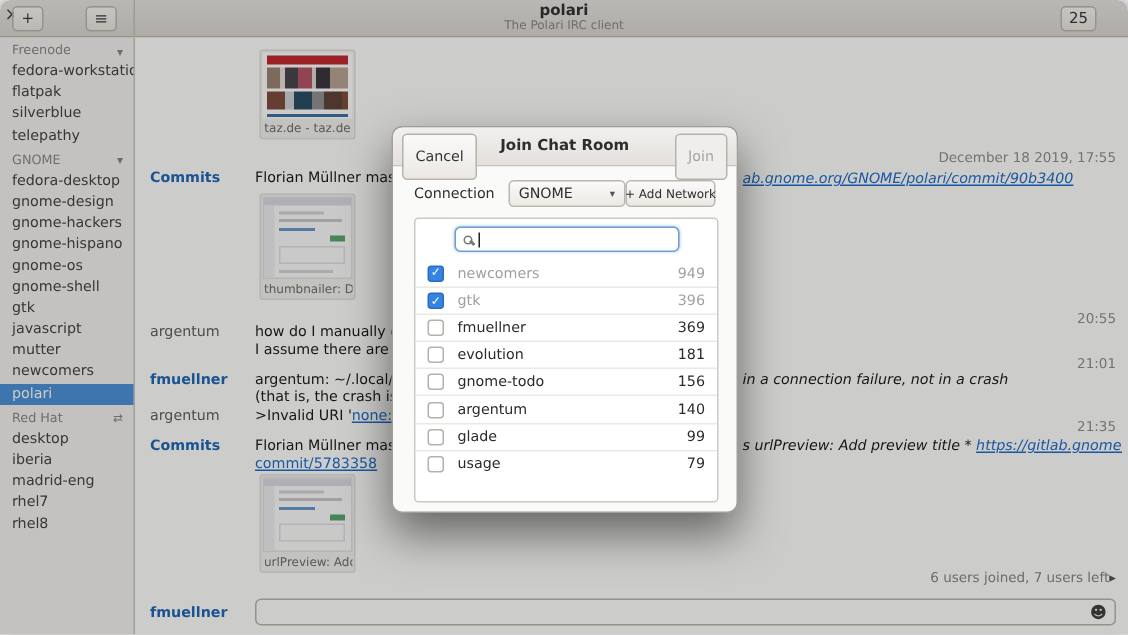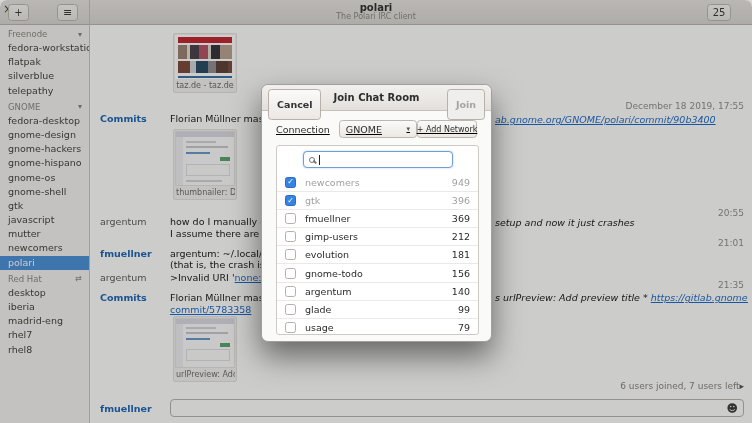--- a/index.html
+++ b/index.html
@@ -63,24 +63,24 @@
   
   .dim{position:absolute;inset:0;background:rgba(25,22,18,.22);z-index:50;}
   .dialog{position:absolute;left:261px;top:84px;width:231px;height:258px;z-index:60;
     background:#fafaf9;border:1px solid #a39e97;border-radius:7px;
     box-shadow:0 14px 30px rgba(0,0,0,.5);}
   .dlg-head{position:absolute;top:0;left:0;right:0;height:26px;border-bottom:1px solid #c6c1bb;
     background:linear-gradient(#f2f0ee,#e3e0dc);border-radius:7px 7px 0 0;}
   .dlg-title{position:absolute;left:0;right:0;top:7px;text-align:center;font-size:10px;font-weight:bold;color:#2d2d2d;}
   .dbtn{position:absolute;top:4px;height:31px;padding:12px 8px;border:1px solid #b7b1a9;border-radius:3.5px;
     background:linear-gradient(#fbfaf9,#ebe8e4);font-size:9.5px;color:#333;
-    display:flex;align-items:center;z-index:2;font-weight:bold;}
+    display:flex;align-items:center;z-index:2;}
   .dbtn.cancel{left:6px;}
   .dbtn.join{right:6px;color:#a4a4a4;background:#f0eeec;margin-left:47px;}
-  .conn-row{position:absolute;left:14px;right:14px;top:36px;height:16px;display:flex;align-items:center;text-decoration:underline;}
+  .conn-row{position:absolute;left:14px;right:14px;top:36px;height:16px;display:flex;align-items:center;}
   .conn-label{font-size:9.5px;color:#2e2e2e;margin-right:9px;}
   .select{width:97px;height:18px;border:1px solid #bcb6ae;border-radius:3.5px;
     background:linear-gradient(#fbfaf9,#ebe8e4);display:flex;align-items:center;
     justify-content:space-between;padding:0 6px;font-size:9.5px;color:#2e2e2e;}
   .caret{font-size:7px;color:#555;}
   .addnet{margin-left:auto;width:60px;height:18px;border:1px solid #bcb6ae;border-radius:3.5px;
     background:linear-gradient(#fbfaf9,#ebe8e4);display:flex;align-items:center;justify-content:center;
     font-size:8px;color:#2e2e2e;white-space:nowrap;}
   .frame{position:absolute;left:14px;top:60px;width:203px;height:190px;background:#fff;
     border:1px solid #cdc9c4;border-radius:3px;overflow:hidden;}
@@ -189,26 +189,26 @@
         <div class="gl-green" style="top:25px;"></div>
         <div class="gl-panel" style="top:32px;"></div>
         <div class="gl-b" style="top:48px;width:36px;"></div>
       </div>
       <div class="pcap">thumbnailer: Dispo…</div>
     </div>
 
     <div class="abs time" style="right:8px;top:183px;">20:55</div>
     <div class="abs nick gray" style="left:10px;top:191px;">argentum</div>
     <div class="abs" style="left:80px;top:191px;">how do I manually edit the se</div>
-    <div class="abs rfrag" style="top:192px;">setup and now it just crashes</div>
     <div class="abs" style="left:80px;top:203px;">I assume there are files some</div>
 
     <div class="abs time" style="right:8px;top:213px;">21:01</div>
     <div class="abs nick" style="left:10px;top:223px;">fmuellner</div>
     <div class="abs" style="left:80px;top:223px;">argentum: ~/.local/share/tel</div>
+    <div class="abs rfrag" style="top:223px;">in a connection failure, not in a crash</div>
     <div class="abs" style="left:80px;top:234px;">(that is, the crash is probably</div>
 
     <div class="abs nick gray" style="left:10px;top:247px;">argentum</div>
     <div class="abs" style="left:80px;top:247px;"><span>&gt;Invalid URI '</span><span class="link">none://[ircs://br</span></div>
 
     <div class="abs time" style="right:8px;top:255px;">21:35</div>
     <div class="abs nick" style="left:10px;top:267px;">Commits</div>
     <div class="abs" style="left:80px;top:267px;">Florian Müllner master 5783</div>
     <div class="abs rfrag" style="top:267px;"><span>s urlPreview: Add preview title * </span><span class="link">https://gitlab.gnome.org/GNOME/polari/-</span></div>
     <div class="abs" style="left:80px;top:279px;"><span class="link">commit/5783358</span></div>
@@ -273,25 +273,20 @@
           <span class="rname">gtk</span>
           <span class="rcount">396</span>
         </div>
         <div class="room-row">
           <span class="cb"></span>
           <span class="rname">fmuellner</span>
           <span class="rcount">369</span>
         </div>
         <div class="room-row">
           <span class="cb"></span>
-          <span class="rname">gimp-users</span>
-          <span class="rcount">212</span>
-        </div>
-        <div class="room-row">
-          <span class="cb"></span>
           <span class="rname">evolution</span>
           <span class="rcount">181</span>
         </div>
         <div class="room-row">
           <span class="cb"></span>
           <span class="rname">gnome-todo</span>
           <span class="rcount">156</span>
         </div>
         <div class="room-row">
           <span class="cb"></span>

